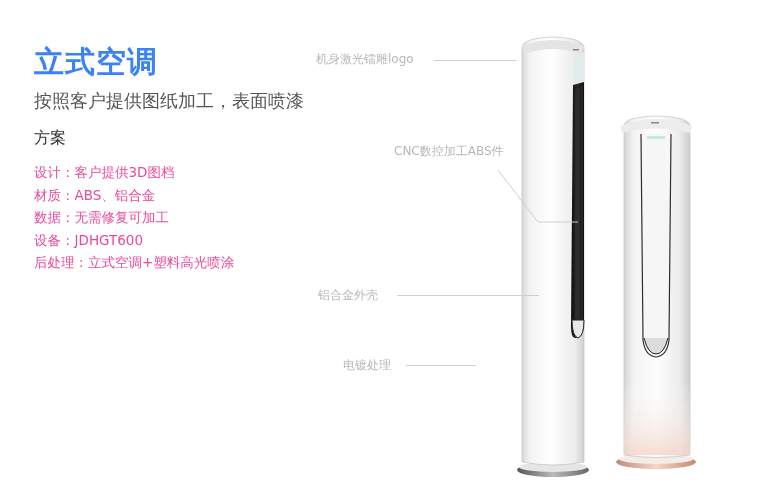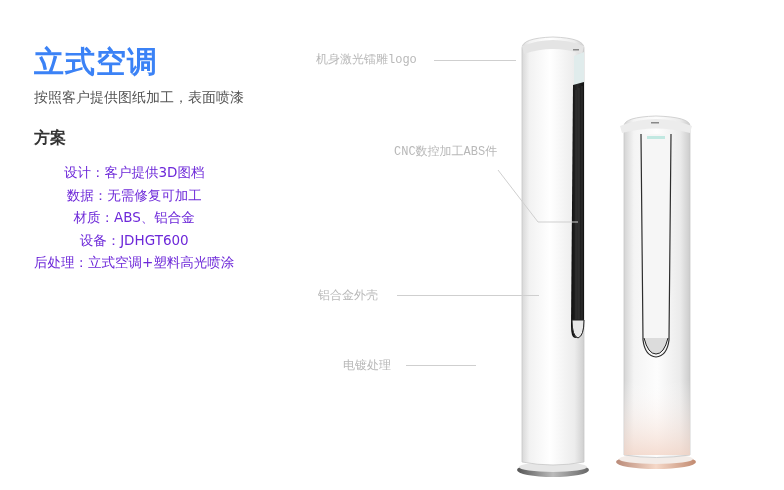--- a/index.html
+++ b/index.html
@@ -1,45 +1,45 @@
 <!DOCTYPE html>
 <html><head>
   <meta charset="utf-8">
   <style>
     * { margin: 0; padding: 0; box-sizing: border-box; }
     html, body { width: 784px; height: 490px; background: #ffffff; overflow: hidden; }
     body { position: relative; font-family: "DejaVu Sans", "Liberation Sans", sans-serif; color: #333; }
 
     .title { position: absolute; left: 34px; top: 42px; font-size: 30px; font-weight: bold; color: #3b82f6; letter-spacing: 1px; }
-    .subtitle { position: absolute; left: 34px; top: 89px; font-size: 14px; color: #555; }
-    .section-title { position: absolute; left: 34px; top: 128px; font-size: 16px; font-weight: bold; color: #333; }
+    .subtitle { position: absolute; left: 34px; top: 89px; font-size: 18px; color: #555; }
+    .section-title { position: absolute; left: 34px; top: 128px; font-size: 16px; font-weight: normal; color: #333; }
     .specs { position: absolute; left: 34px; top: 161px; }
-    .spec-row { font-size: 13.5px; color: #6d28d9; height: 22.5px; line-height: 22.5px; white-space: nowrap; text-align: center; }
+    .spec-row { font-size: 13.5px; color: #ec4899; height: 22.5px; line-height: 22.5px; white-space: nowrap; }
 
-    .callout-label { position: absolute; font-size: 12px; color: #b8b8b8; white-space: nowrap; font-family: Liberation Mono, monospace; }
+    .callout-label { position: absolute; font-size: 12px; color: #b8b8b8; white-space: nowrap; }
     .leader { position: absolute; background: #cfcfcf; height: 1px; }
 
     svg.units { position: absolute; left: 0; top: 0; }
   </style>
 </head>
 <body>
 
 <div class="title">立式空调</div>
 <div class="subtitle">按照客户提供图纸加工，表面喷漆</div>
 <div class="section-title">方案</div>
 
 <div class="specs">
   <div class="spec-row">
     <span>设计：</span><span>客户提供3D图档</span>
   </div>
   <div class="spec-row">
-    <span>数据：</span><span>无需修复可加工</span>
+    <span>材质：</span><span>ABS、铝合金</span>
   </div>
   <div class="spec-row">
-    <span>材质：</span><span>ABS、铝合金</span>
+    <span>数据：</span><span>无需修复可加工</span>
   </div>
   <div class="spec-row">
     <span>设备：</span><span>JDHGT600</span>
   </div>
   <div class="spec-row">
     <span>后处理：</span><span>立式空调+塑料高光喷涂</span>
   </div>
 </div>
 
 <svg class="units" width="784" height="490" viewBox="0 0 784 490">

